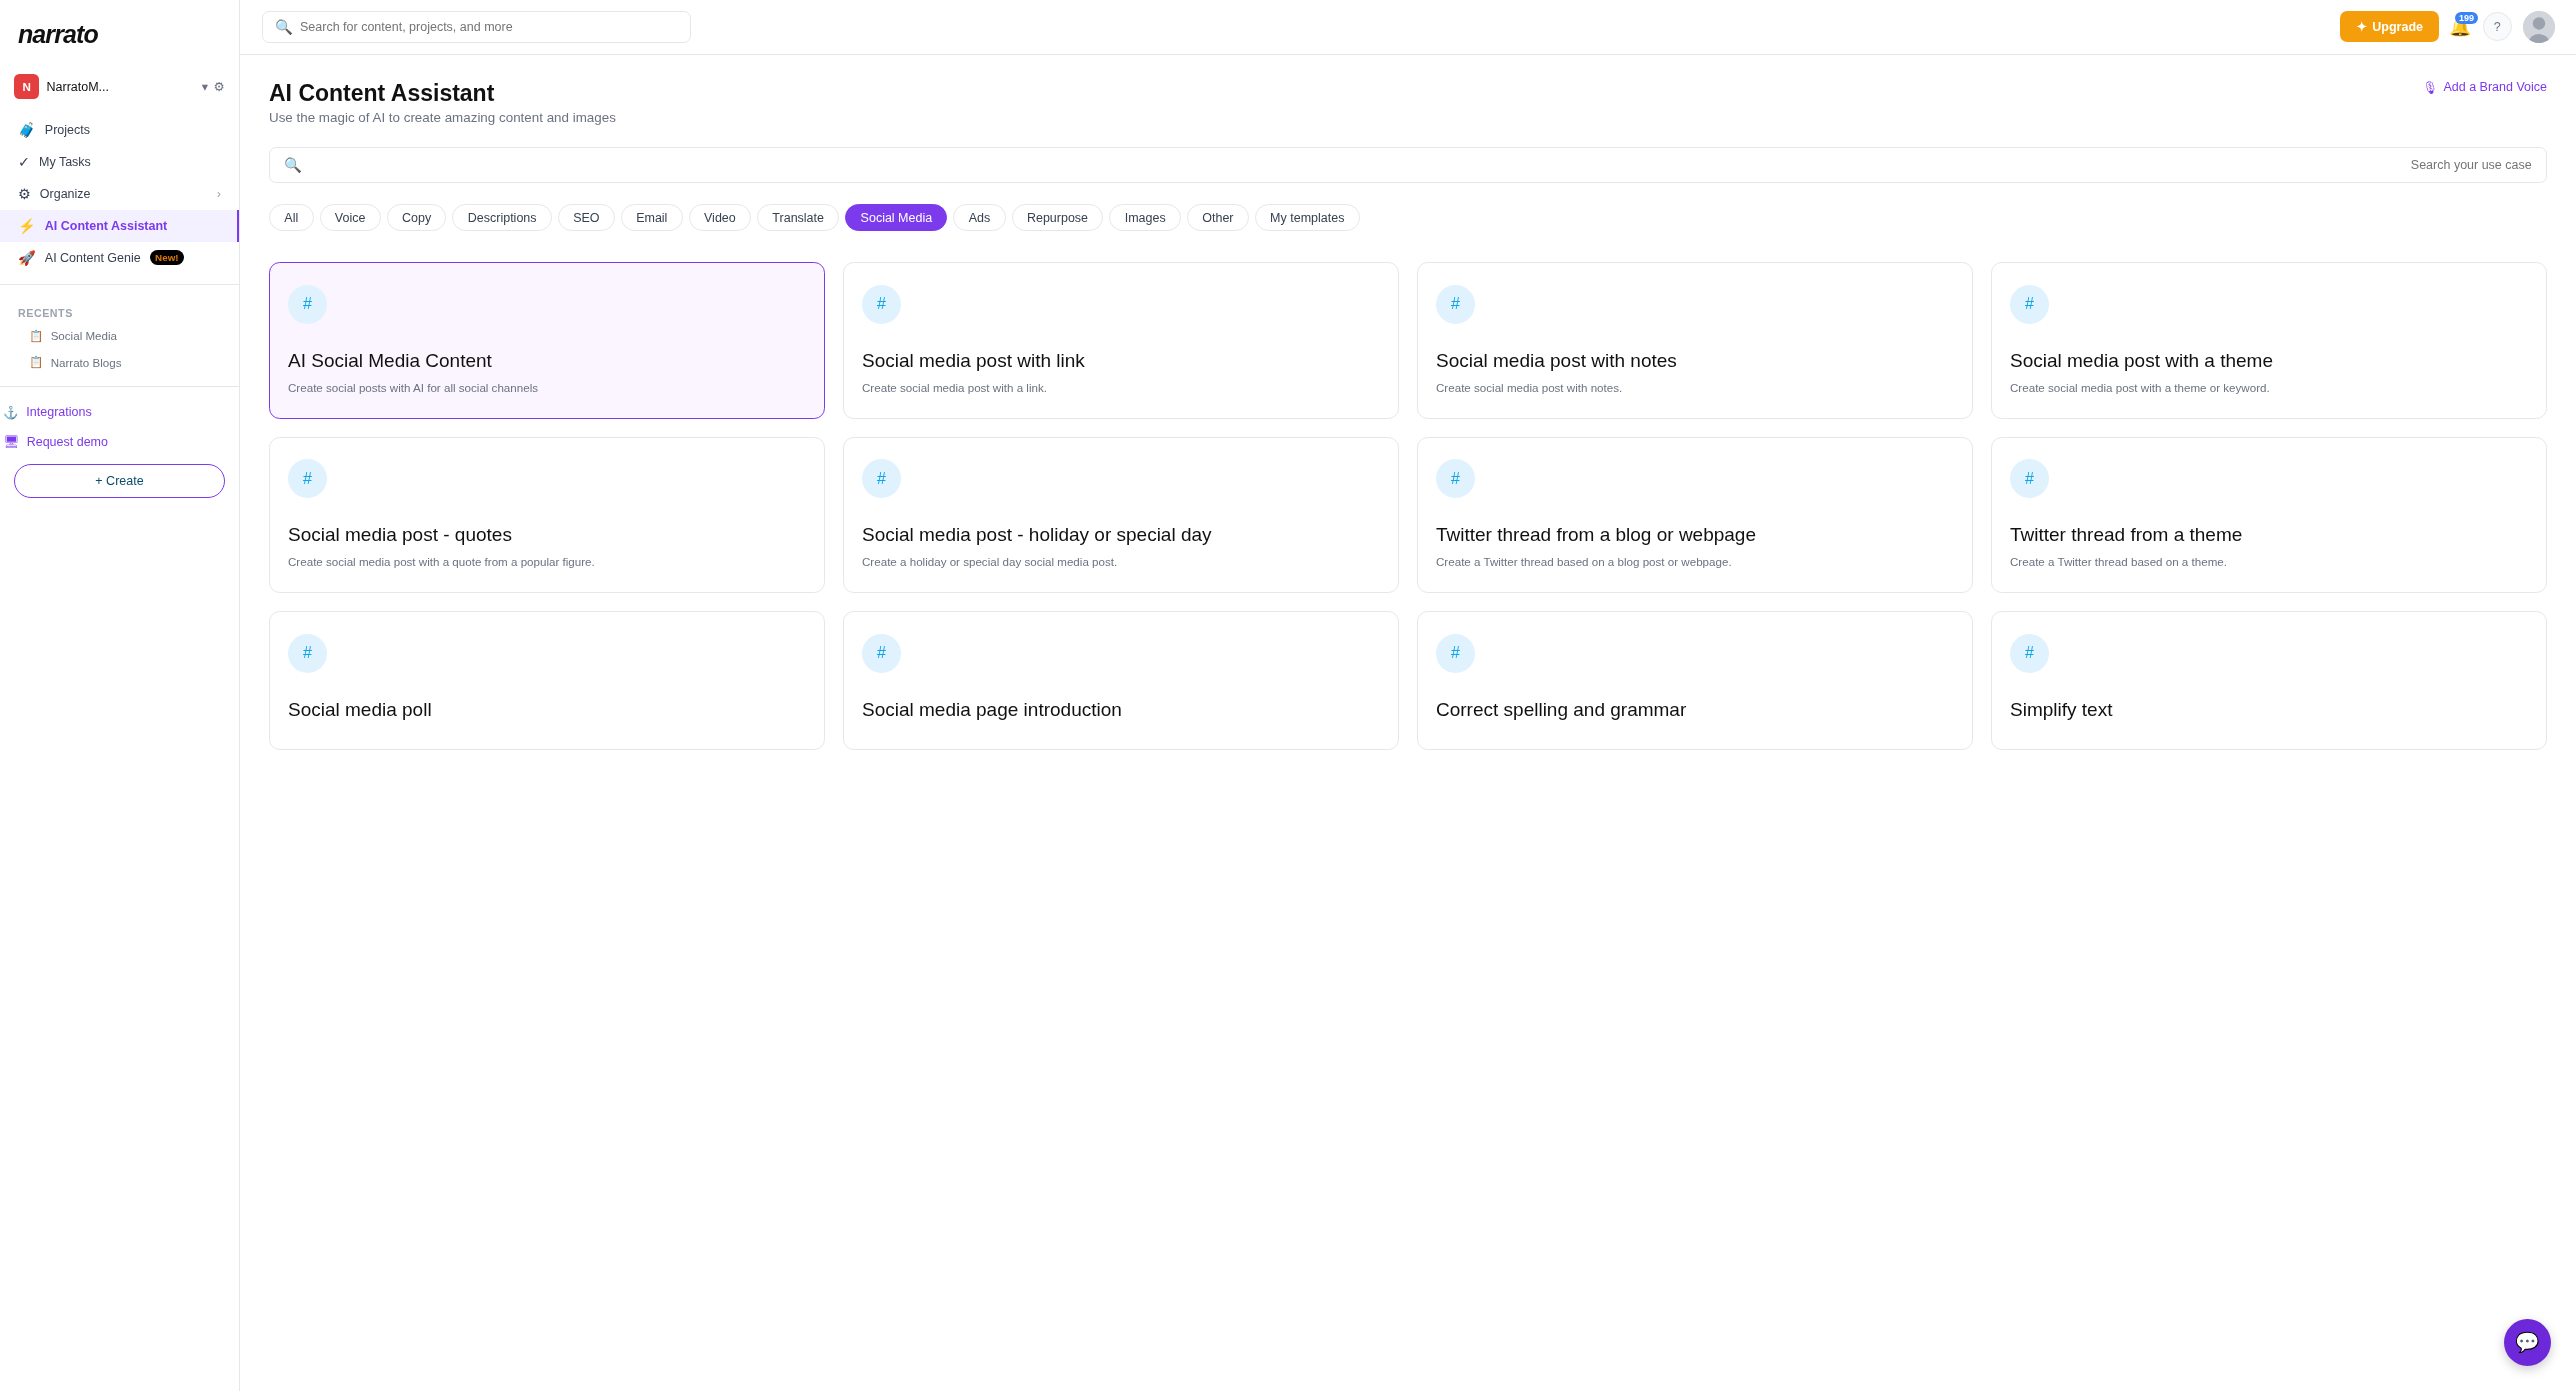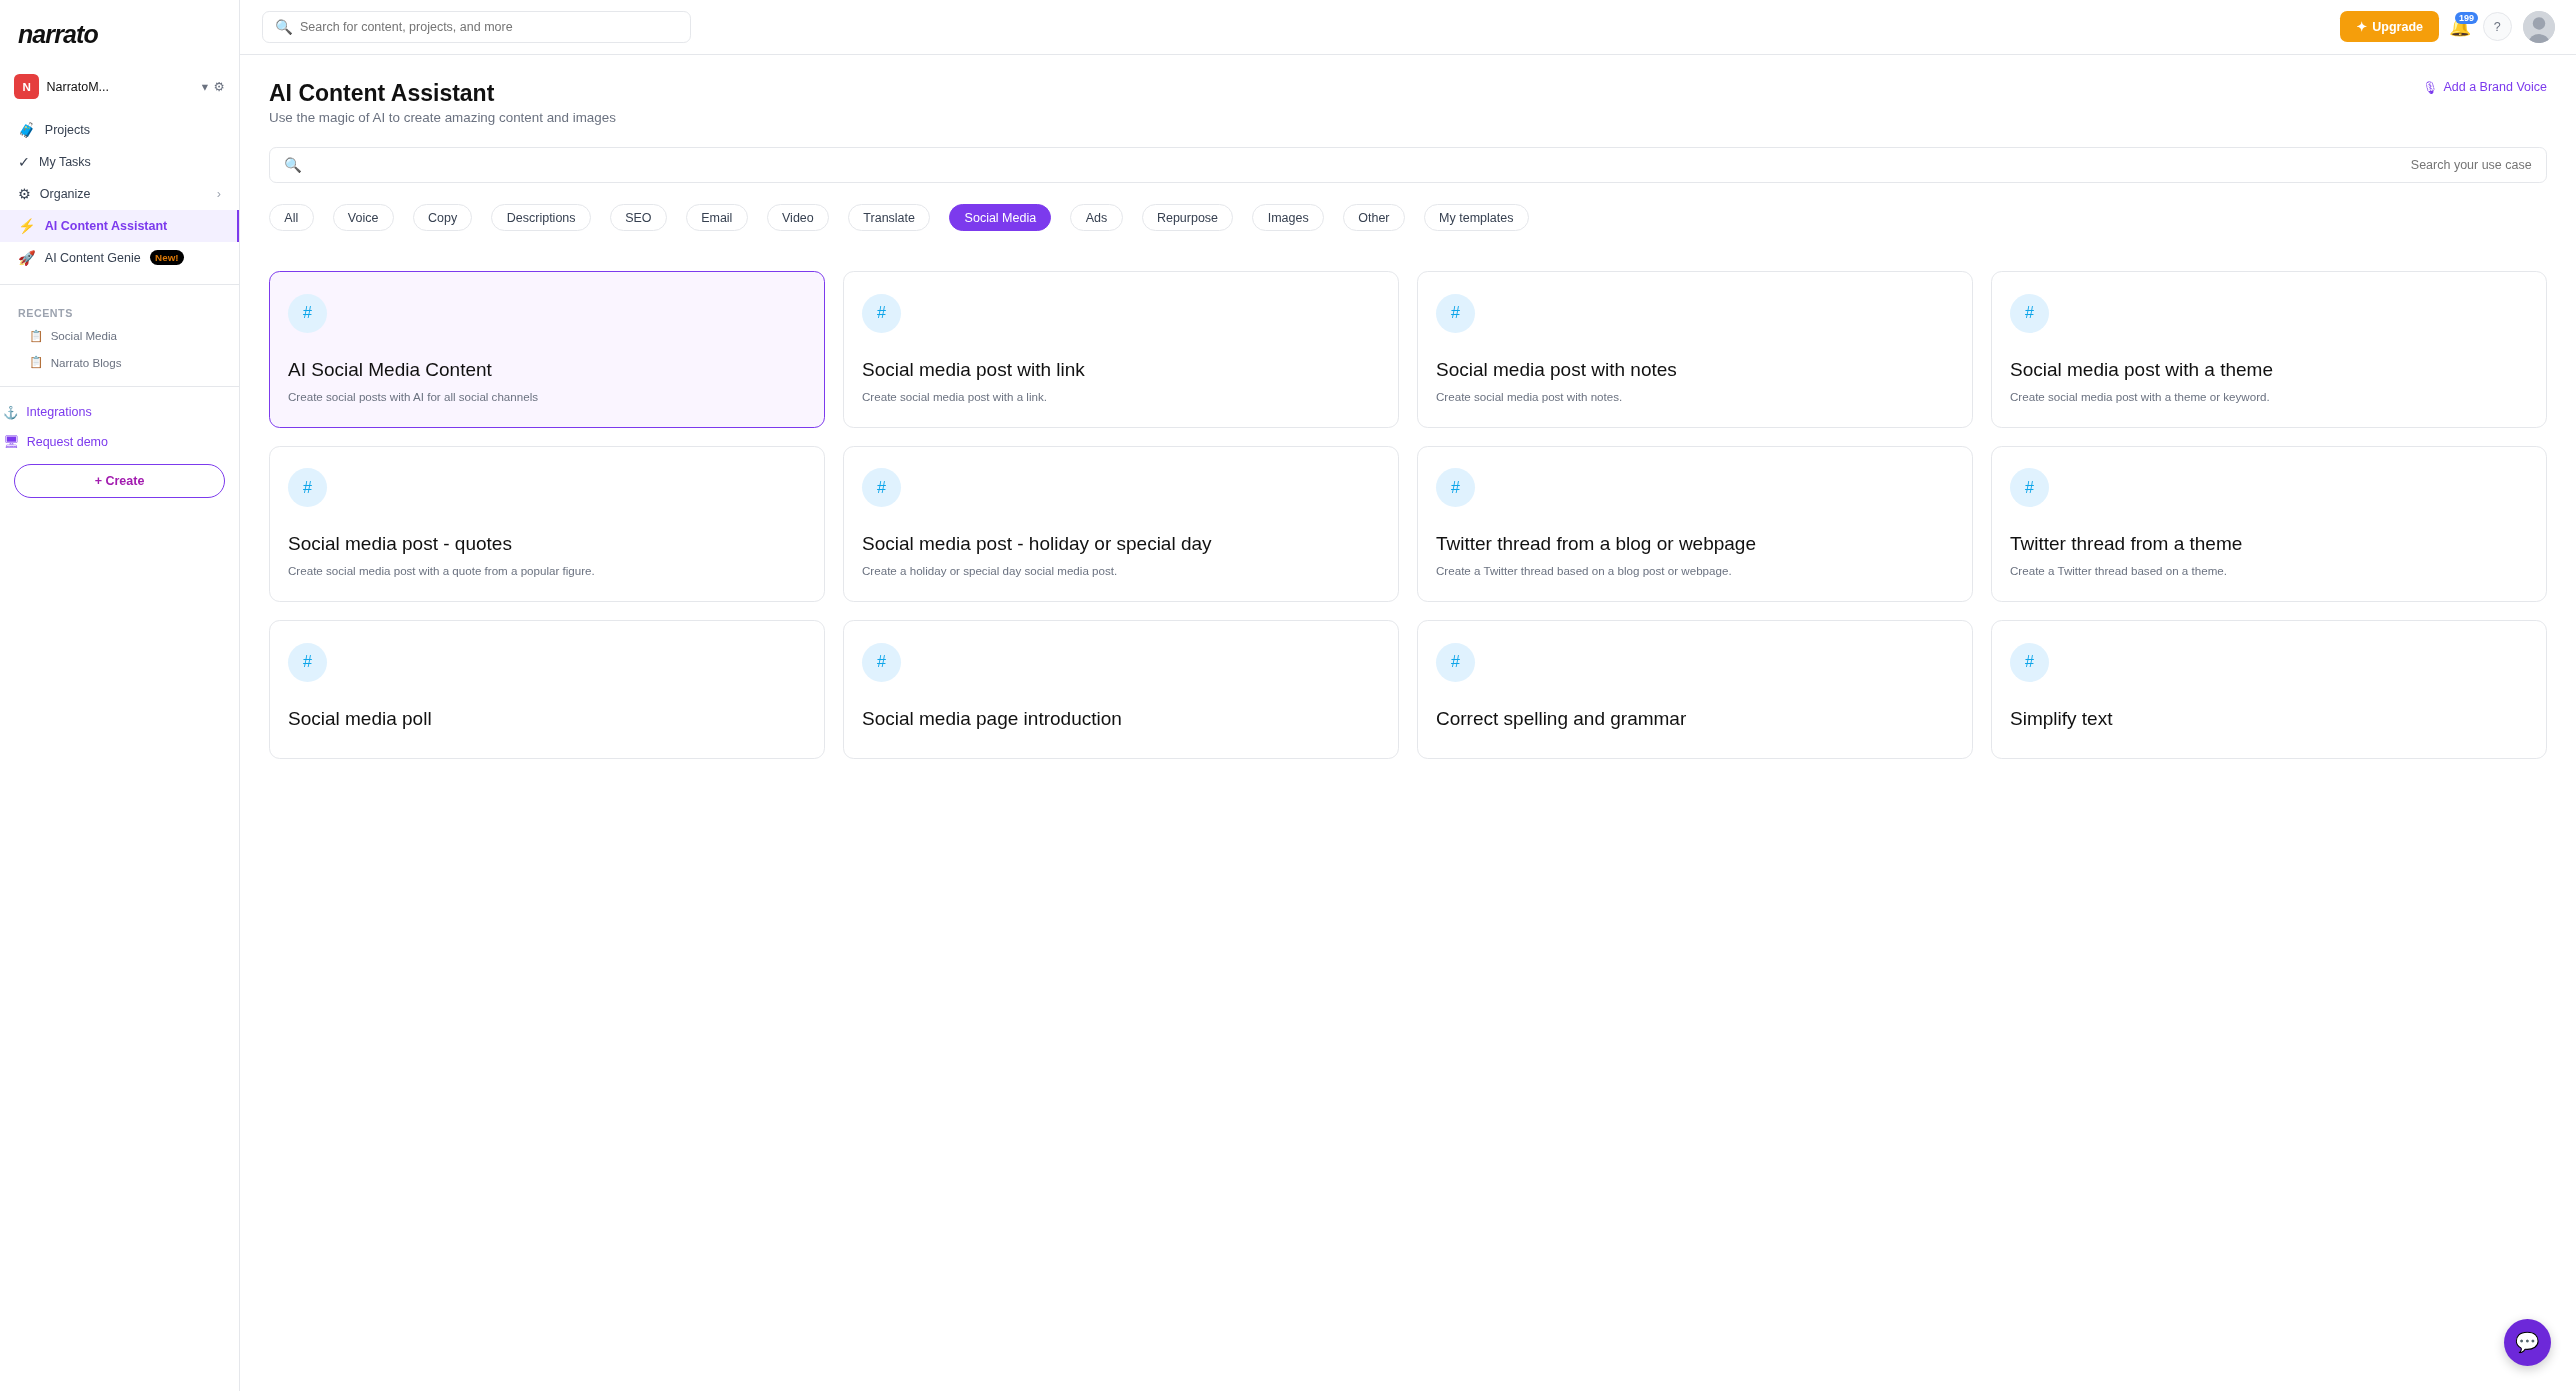--- a/index.html
+++ b/index.html
@@ -73,22 +73,22 @@
 
     .sidebar-divider { height: 0.9px; background: #e5e7eb; margin: 10.7px 0; }
     .sidebar-link {
       display: flex; align-items: center; gap: 7.2px;
       padding: 7.2px 3.6px; font-size: 12.5px; color: #7c3aed; cursor: pointer;
     }
     .create-btn {
       margin: 7.2px 14.3px;
       border: 1.8px solid #7c3aed;
       background: transparent;
-      color: #a21caf;
-      font-size: 12.5px; font-weight: 700;
+      color: #0c4a6e;
+      font-size: 12.5px; font-weight: 400;
       padding: 9px; border-radius: 21.5px;
       cursor: pointer;
       display: flex; align-items: center; justify-content: center; gap: 5.4px;
     }
 
     
     .main {
       flex: 1;
       overflow-y: auto;
       background: #fff;
@@ -164,21 +164,21 @@
       border: 0.9px solid #e5e7eb; border-radius: 7.2px;
       padding: 9px 14.3px; gap: 9px;
       margin-bottom: 21.5px; background: #fff;
     }
     .filter-bar input {
       border: none; outline: none; flex: 1;
       font-size: 12.5px; color: #9ca3af; background: transparent; text-align: right;
     }
 
     
-    .category-tabs { display: flex; flex-wrap: wrap; gap: 19px; margin-bottom: 40px; }
+    .category-tabs { display: flex; flex-wrap: wrap; gap: 6px; margin-bottom: 31px; }
     .cat-tab {
       padding: 5.4px 14.3px; border-radius: 18px;
       border: 0.9px solid #e5e7eb; background: #fff;
       font-size: 12.5px; color: #374151; cursor: pointer;
     }
     .cat-tab.active { background: #7c3aed; color: #fff; border-color: #7c3aed; }
 
     
     .cards-grid {
       display: grid;

